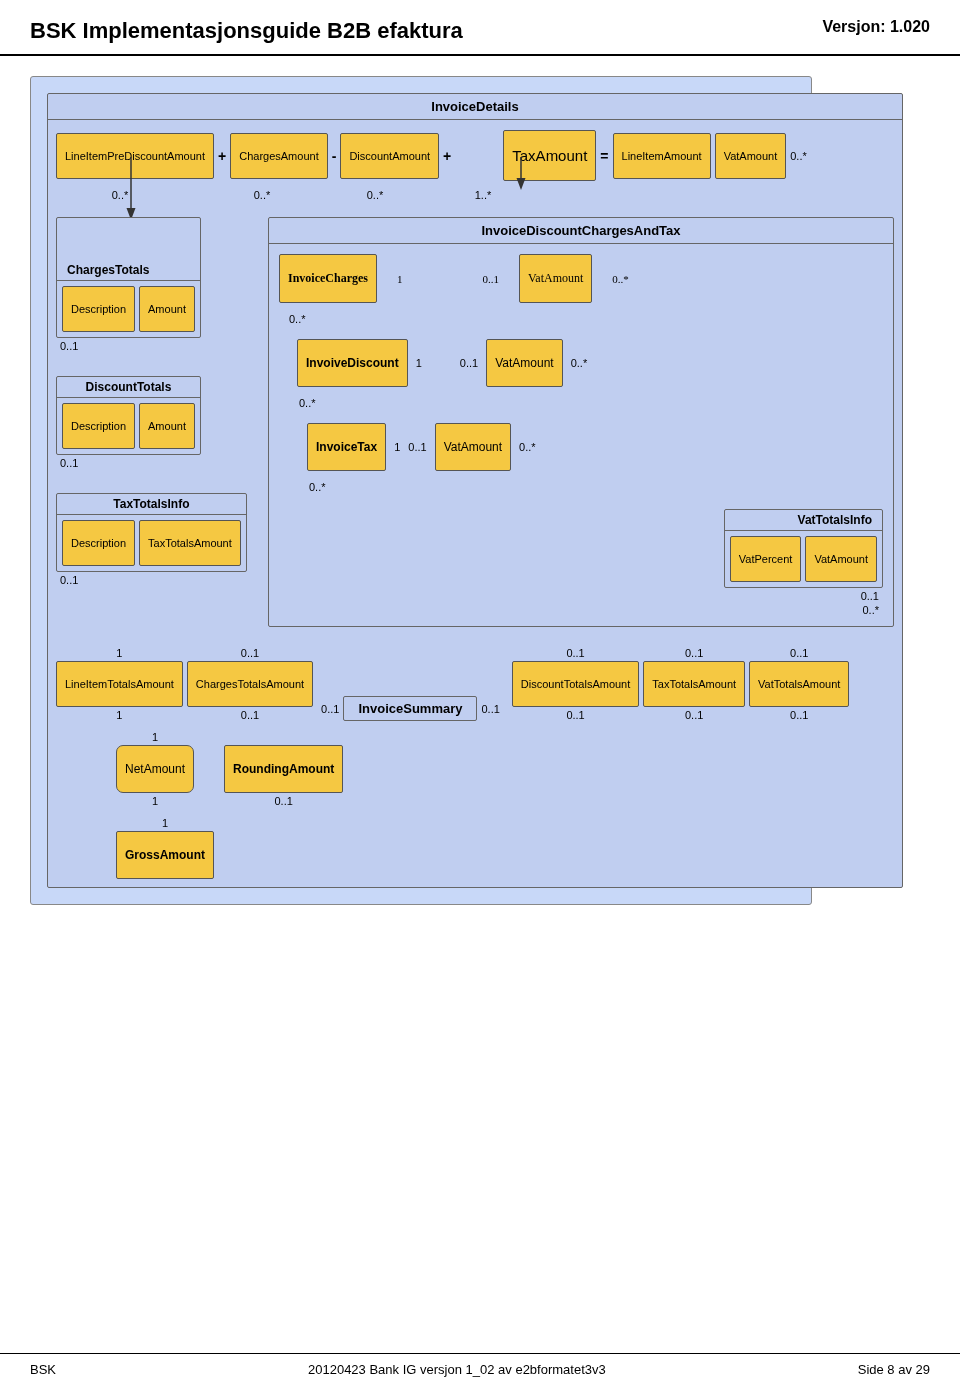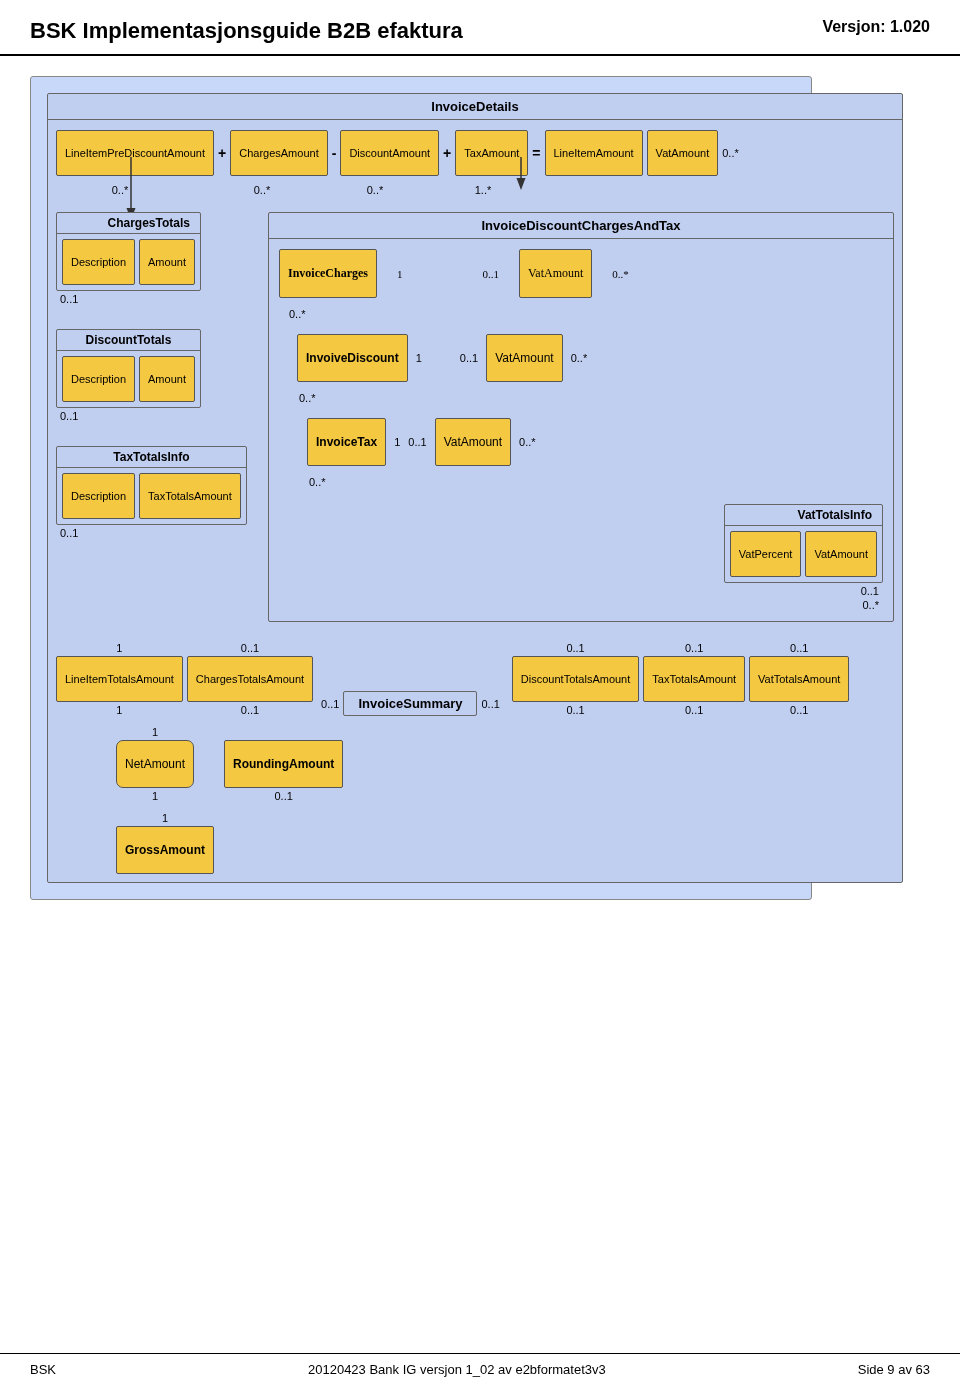--- a/index.html
+++ b/index.html
@@ -107,21 +107,21 @@
 
         <div class="uml-box" style="font-size:11px;">LineItemPreDiscountAmount</div>
         <span style="font-size:14px;font-weight:bold;">+</span>
 
         <div class="uml-box" style="font-size:11px;">ChargesAmount</div>
         <span style="font-size:14px;font-weight:bold;">-</span>
 
         <div class="uml-box" style="font-size:11px;">DiscountAmount</div>
         <span style="font-size:14px;font-weight:bold;">+</span>
 
-        <div class="uml-box" style="font-size:11px;">TaxAmount</div>
+        <div class="uml-box" style="font-size:15px;margin-left:48px;">TaxAmount</div>
         <span style="font-size:14px;font-weight:bold;">=</span>
 
         <div class="uml-box" style="font-size:11px;">LineItemAmount</div>
 
         <div class="uml-box" style="font-size:11px;">VatAmount</div>
         <span style="font-size:11px;">0..*</span>
       </div>
       
       <div style="display:flex; gap:4px; padding:0 8px 6px 8px; font-size:11px; align-items:center;">
         <span style="width:128px;text-align:center;">0..*</span>
@@ -133,21 +133,21 @@
         <span style="width:90px;text-align:center;">1..*</span>
       </div>
 
       
       <div style="display:flex; padding:10px 8px; gap:12px; align-items:flex-start;">
 
         <div style="display:flex; flex-direction:column; gap:16px; min-width:200px;">
 
           <div style="position:relative;">
             <div style="background:#c0cef0; border:1.5px solid #666; border-radius:2px; display:inline-block;">
-              <div style="font-weight:bold; font-size:12px; padding:3px 10px; border-bottom:1px solid #666; text-align:right;">ChargesTotals</div>
+              <div style="font-weight:bold; font-size:12px; padding:3px 10px; border-bottom:1px solid #666; text-align:left;margin-top:42px;">ChargesTotals</div>
               <div style="display:flex; gap:4px; padding:5px;">
                 <div class="uml-box" style="font-size:11px;">Description</div>
                 <div class="uml-box" style="font-size:11px;">Amount</div>
               </div>
             </div>
             <div style="font-size:11px; margin-top:2px; margin-left:4px;">0..1</div>
           </div>
 
           <div style="position:relative; margin-top:8px;">
             <div style="background:#c0cef0; border:1.5px solid #666; border-radius:2px; display:inline-block;">
@@ -291,14 +291,14 @@
     </div>
     
 
   </div>
 
 </div>
 
 <div class="footer">
   <span>BSK</span>
   <span>20120423 Bank IG versjon 1_02 av e2bformatet3v3</span>
-  <span>Side 9 av 63</span>
+  <span>Side 8 av 29</span>
 </div>
 
 </body></html>

